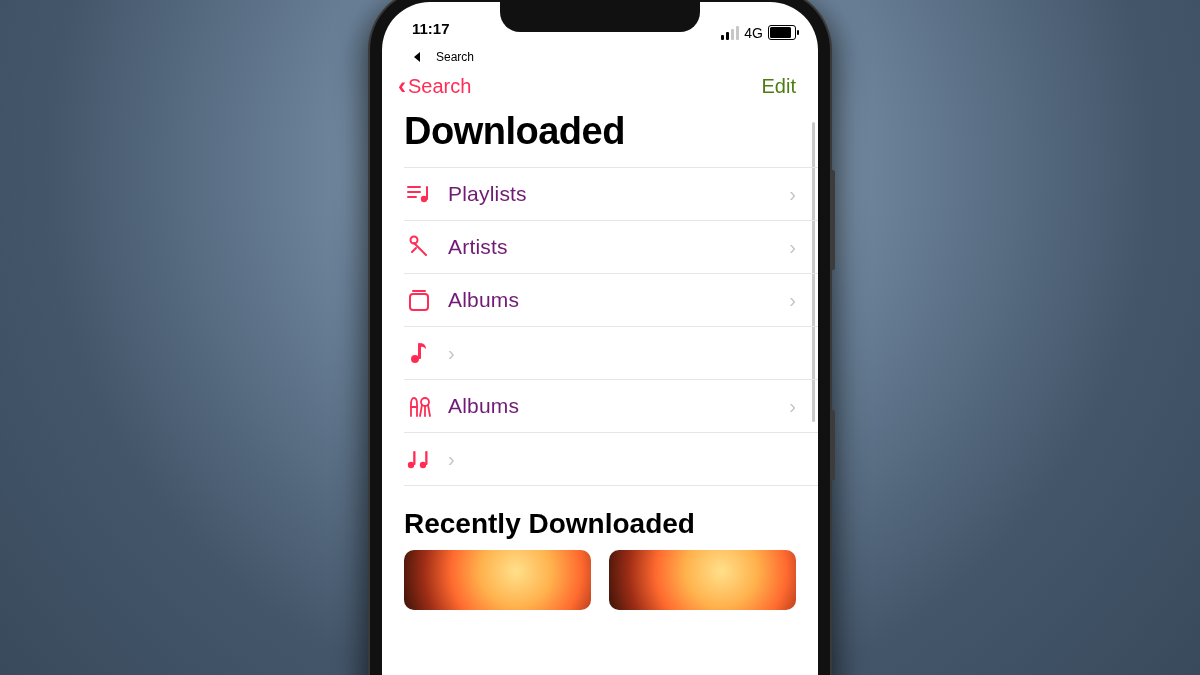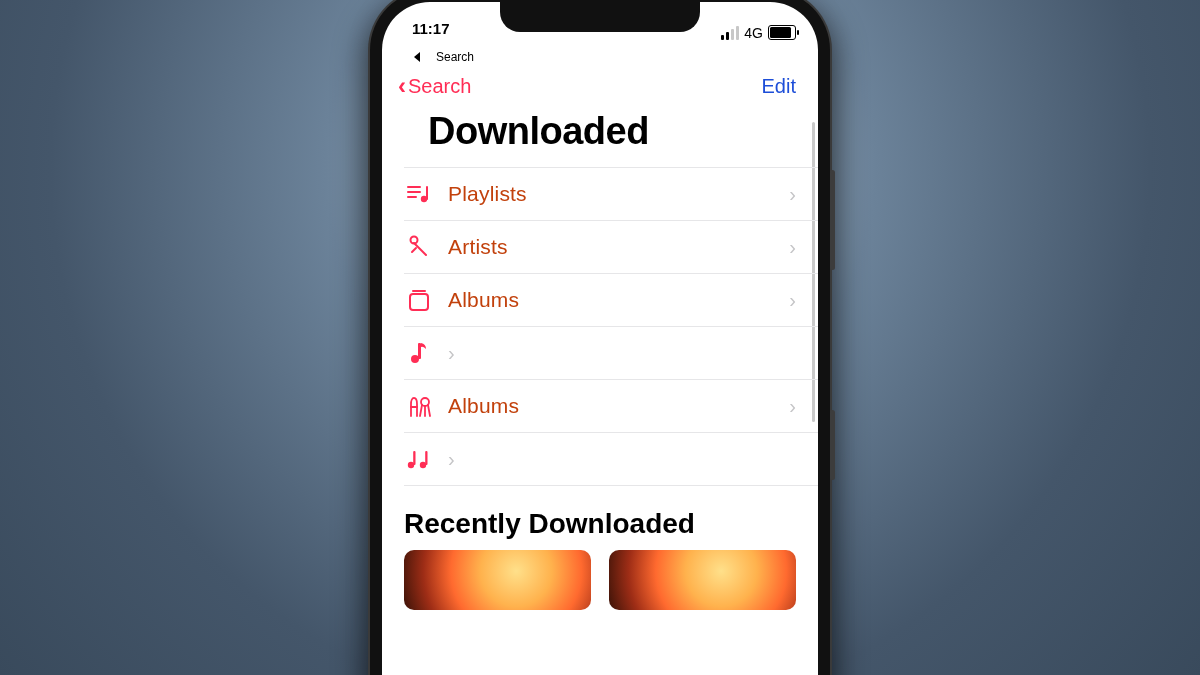--- a/index.html
+++ b/index.html
@@ -105,31 +105,30 @@
   }
 
   
   .nav {
     display:flex;
     justify-content:space-between;
     align-items:center;
     padding: 6px 22px 10px 16px;
   }
   .nav-left { display:flex; align-items:center; color:#ff2d55; font-size:20px; }
-  .nav-right { color:#1d4ed8; font-size:20px; }
+  .nav-right { color:#4d7c0f; font-size:20px; }
   .chev-back { font-size:24px; font-weight:600; line-height:1; margin-right:2px; }
 
   
   .title {
     font-size:38px;
     font-weight:800;
     letter-spacing:-0.5px;
     color:#000;
     padding: 2px 22px 8px 22px;
-    margin-left: 24px;
   }
 
   
   .list { padding: 0 0 0 22px; position:relative; }
   .row {
     display:flex;
     align-items:center;
     padding: 13px 0;
     border-bottom: 1px solid #e6e6e8;
     margin-right: 0;
@@ -141,21 +140,21 @@
     width: 30px;
     height: 26px;
     display:flex; align-items:center; justify-content:center;
     color:#ff2d55;
     margin-right: 14px;
     flex: none;
   }
   .row .label {
     flex:1;
     font-size:21px;
-    color:#c2410c;
+    color:#701a75;
     letter-spacing:0.2px;
   }
   .row .chev {
     color:#c5c5c7;
     font-size:20px;
   }
 
   
   .section-h {
     font-size:28px;

